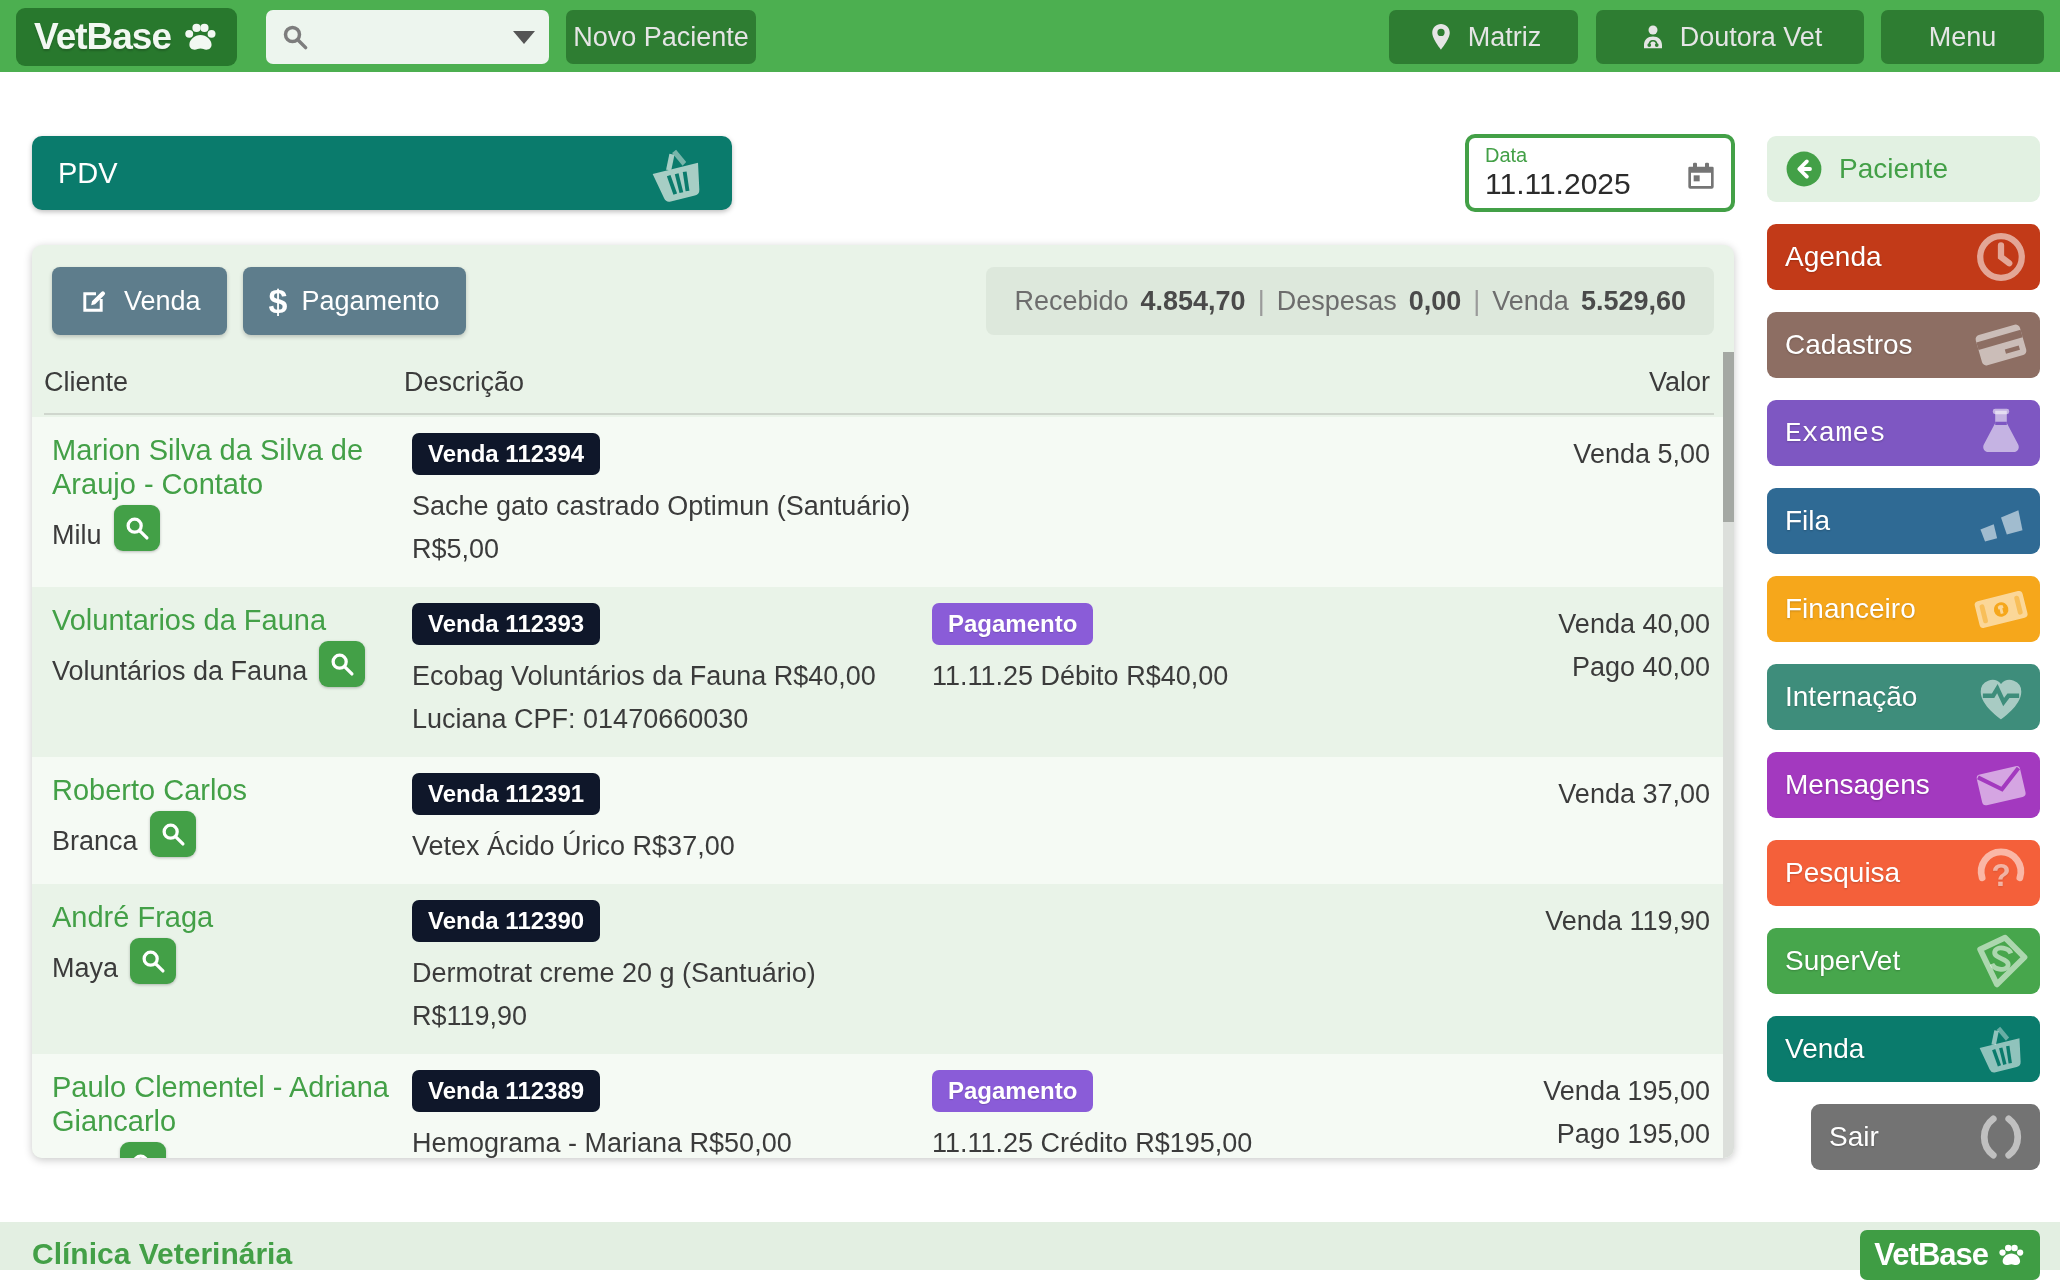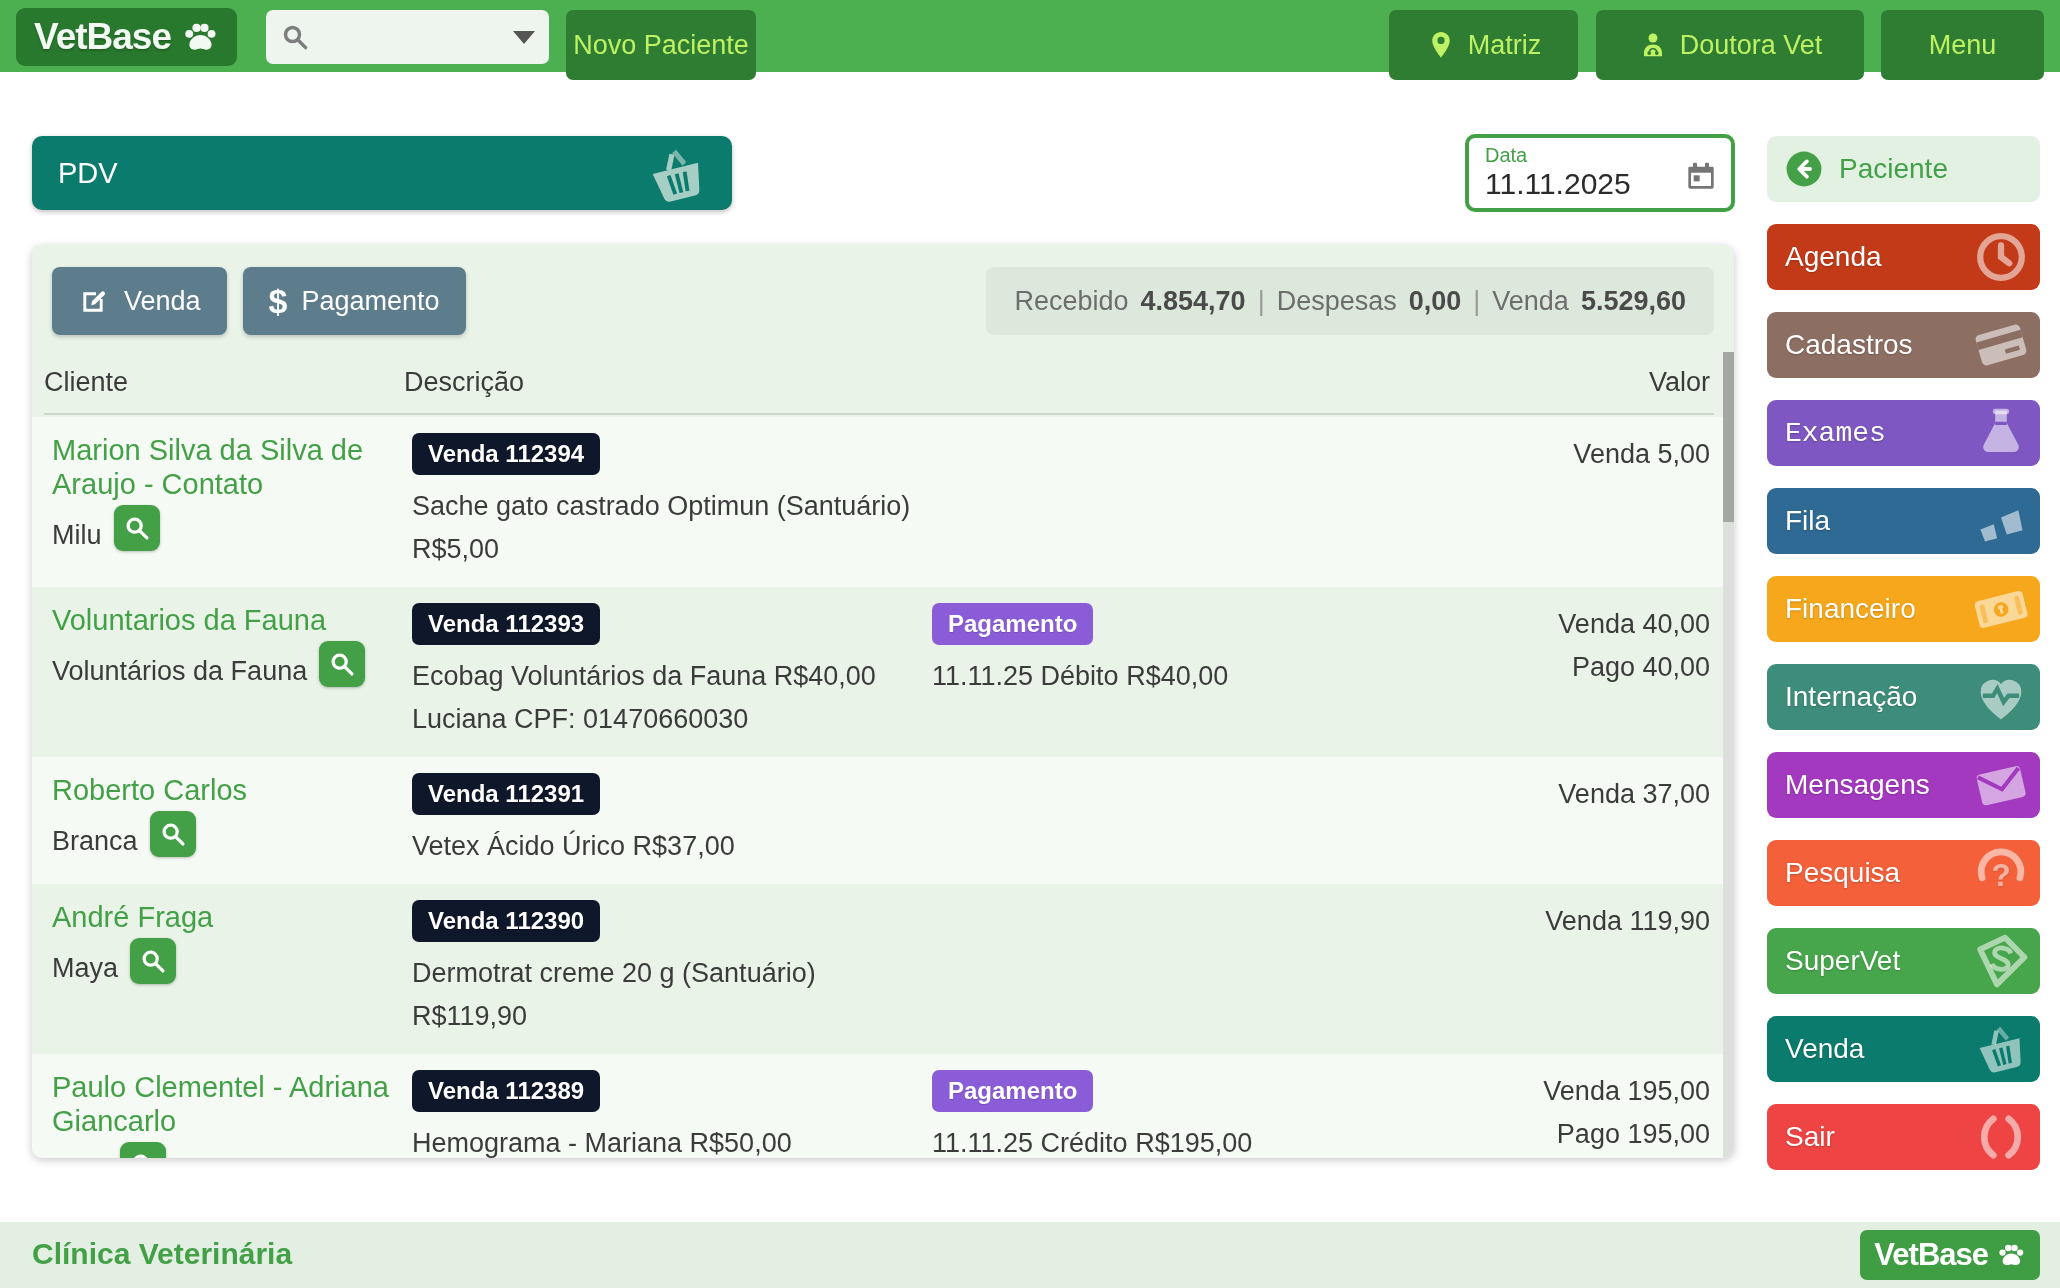--- a/index.html
+++ b/index.html
@@ -12,21 +12,21 @@
   .logo { position:absolute; left:16px; top:8px; height:58px; padding:0 18px; background:#28782d; border-radius:9px;
           display:flex; align-items:center; gap:10px; color:#f2f8f2; font-weight:800; font-size:37px; letter-spacing:-1px;
           text-shadow:0 2px 2px rgba(0,0,0,.18); }
   .logo svg { width:38px; height:38px; }
   .searchbox { position:absolute; left:266px; top:10px; width:283px; height:54px; background:#edf5ee; border-radius:7px;
                display:flex; align-items:center; padding:0 14px; gap:10px; }
   .searchbox svg { width:30px; height:30px; color:#7d7d7d; flex:0 0 auto; }
   .searchbox input { flex:1; border:none; outline:none; background:transparent; font-size:24px; color:#333; min-width:0;
                      font-family:inherit; }
   .caret { width:0; height:0; border-left:11px solid transparent; border-right:11px solid transparent; border-top:13px solid #555; }
-  .nav-btn { position:absolute; top:10px; height:70px; background:#2e7d32; border:none; border-radius:7px; color:#bef264;
+  .nav-btn { position:absolute; top:10px; height:54px; background:#2e7d32; border:none; border-radius:7px; color:#e5e5e5;
              font-size:27px; font-family:inherit; display:flex; align-items:center; justify-content:center; gap:12px; cursor:pointer; }
   .nav-btn svg { width:30px; height:30px; }
   #btn-novo { left:566px; width:190px; }
   #btn-matriz { left:1389px; width:189px; }
   #btn-user { left:1596px; width:268px; }
   #btn-menu { left:1881px; width:163px; }
 
   
   .pdv-banner { position:absolute; left:32px; top:136px; width:700px; height:74px; background:#0a7b6c; border-radius:10px;
                 display:flex; align-items:center; padding:0 26px; color:#fff; font-size:29px; overflow:hidden;
@@ -82,21 +82,21 @@
   .badge.sale { background:#0f172a; }
   .badge.pay { background:#8a5cd8; }
   .desc-line, .pay-line { font-size:27px; color:#3b3b3b; line-height:43px; }
   .val-cell { text-align:right; padding-right:4px; }
   .val-line { font-size:27px; color:#3b3b3b; line-height:43px; }
 
   .vscroll-track { position:absolute; right:0; top:107px; width:11px; height:806px; background:#dcdfdb; }
   .vscroll-thumb { position:absolute; right:0; top:0; width:11px; height:170px; background:#a4a8a3; cursor:grab; }
 
   
-  .footer { position:absolute; left:0; top:1222px; width:2060px; height:66px; background:#e3efe2; }
+  .footer { position:absolute; left:0; top:1222px; width:2060px; height:48px; background:#e3efe2; }
   .clinic-name { position:absolute; left:32px; top:15px; font-size:30px; font-weight:700; color:#43a047; }
   .footer-logo { position:absolute; right:20px; top:8px; height:50px; padding:0 14px; background:#3f9d44; border-radius:7px;
                  display:flex; align-items:center; gap:8px; color:#fff; font-weight:800; font-size:31px; letter-spacing:-1px; }
   .footer-logo svg { width:30px; height:30px; }
 </style>
 </head>
 <body>
 
 <div class="viewport">
 
@@ -261,21 +261,21 @@
               <path d="M14.8 9.2l-2.6-5.4 1.7-.8 2.5 5.2z" fill="rgba(255,255,255,0.55)" opacity=".7"></path>
               <path d="M3.5 9.5h17l-1.9 9.6a2.1 2.1 0 0 1-2.1 1.7H7.5a2.1 2.1 0 0 1-2.1-1.7L3.5 9.5z" fill="rgba(255,255,255,0.55)"></path>
               <g stroke="#0a7b6c" stroke-width="1.4">
                 <line x1="9" y1="11.5" x2="9.7" y2="18.6"></line>
                 <line x1="12" y1="11.5" x2="12" y2="18.6"></line>
                 <line x1="15" y1="11.5" x2="14.3" y2="18.6"></line>
               </g>
             </g>
           </svg>
         </div>
-        <div class="side-item" style="background: #ef4444;">
+        <div class="side-item" style="background: #737373; margin-left: 44px;">
           <span>Sair</span>
           <svg viewBox="0 0 24 24">
             <path d="M8.8 4.5a9.4 9.4 0 0 0 0 15" fill="none" stroke="rgba(255,255,255,0.55)" stroke-width="2.8" stroke-linecap="round"></path>
             <path d="M15.2 4.5a9.4 9.4 0 0 1 0 15" fill="none" stroke="rgba(255,255,255,0.55)" stroke-width="2.8" stroke-linecap="round"></path>
           </svg>
         </div>
       </div>
   </div>
 
   <div class="panel">

